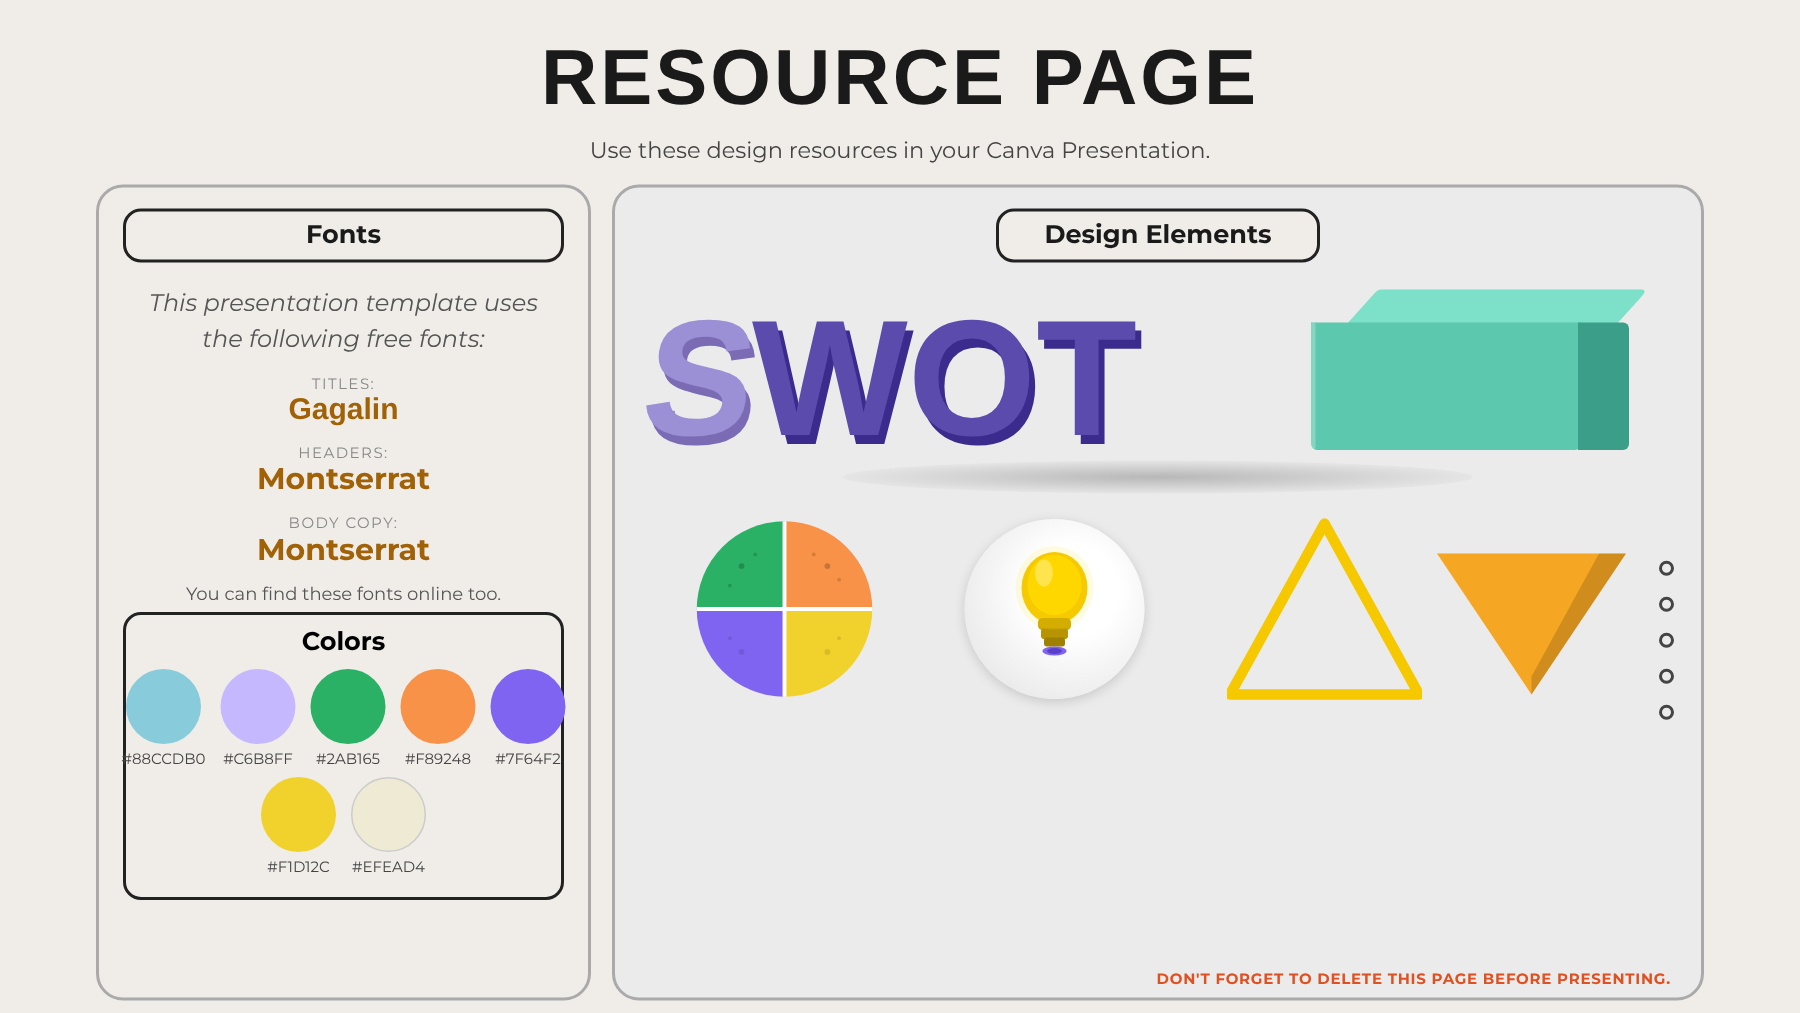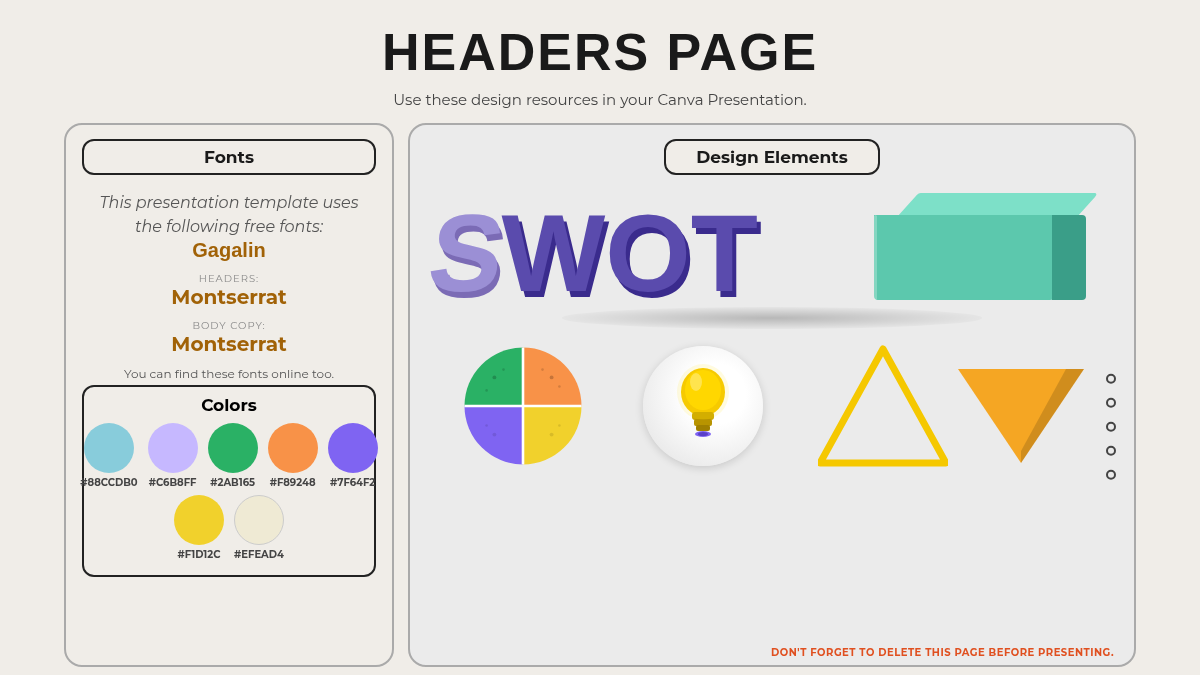--- a/index.html
+++ b/index.html
@@ -99,21 +99,20 @@
       font-weight: 700;
       color: #000000;
       margin-bottom: 8px;
     }
     .color-row {
       display: flex;
       flex-direction: row;
       justify-content: center;
       gap: 10px;
       margin-bottom: 6px;
-      font-weight: bold;
     }
     .color-swatch {
       display: flex;
       flex-direction: column;
       align-items: center;
       gap: 3px;
     }
     .color-circle {
       width: 50px;
       height: 50px;
@@ -255,31 +254,32 @@
     .swot-letters-row {
       display: flex;
       flex-direction: row;
       align-items: flex-end;
       gap: 0;
     }
   </style>
 </head>
 <body>
 
-<div class="page-title">HEADERS PAGE</div>
+<div class="page-title">RESOURCE PAGE</div>
 <div class="page-subtitle">Use these design resources in your Canva Presentation.</div>
 
 <div class="main-panels">
 
   <div class="left-panel">
     <div class="fonts-box">
       <div class="fonts-box-title">Fonts</div>
     </div>
     <div style="text-align:center; padding: 0 8px;">
       <div class="font-desc">This presentation template uses the following free fonts:</div>
+      <div class="font-label">TITLES:</div>
       <div class="font-name" style="font-family: Arial Black, sans-serif;">Gagalin</div>
       <div class="font-label">HEADERS:</div>
       <div class="font-name">Montserrat</div>
       <div class="font-label">BODY COPY:</div>
       <div class="font-name">Montserrat</div>
       <div class="font-find">You can find these fonts online too.</div>
     </div>
     <div class="colors-box">
       <div class="colors-box-title">Colors</div>
       <div class="color-row">

